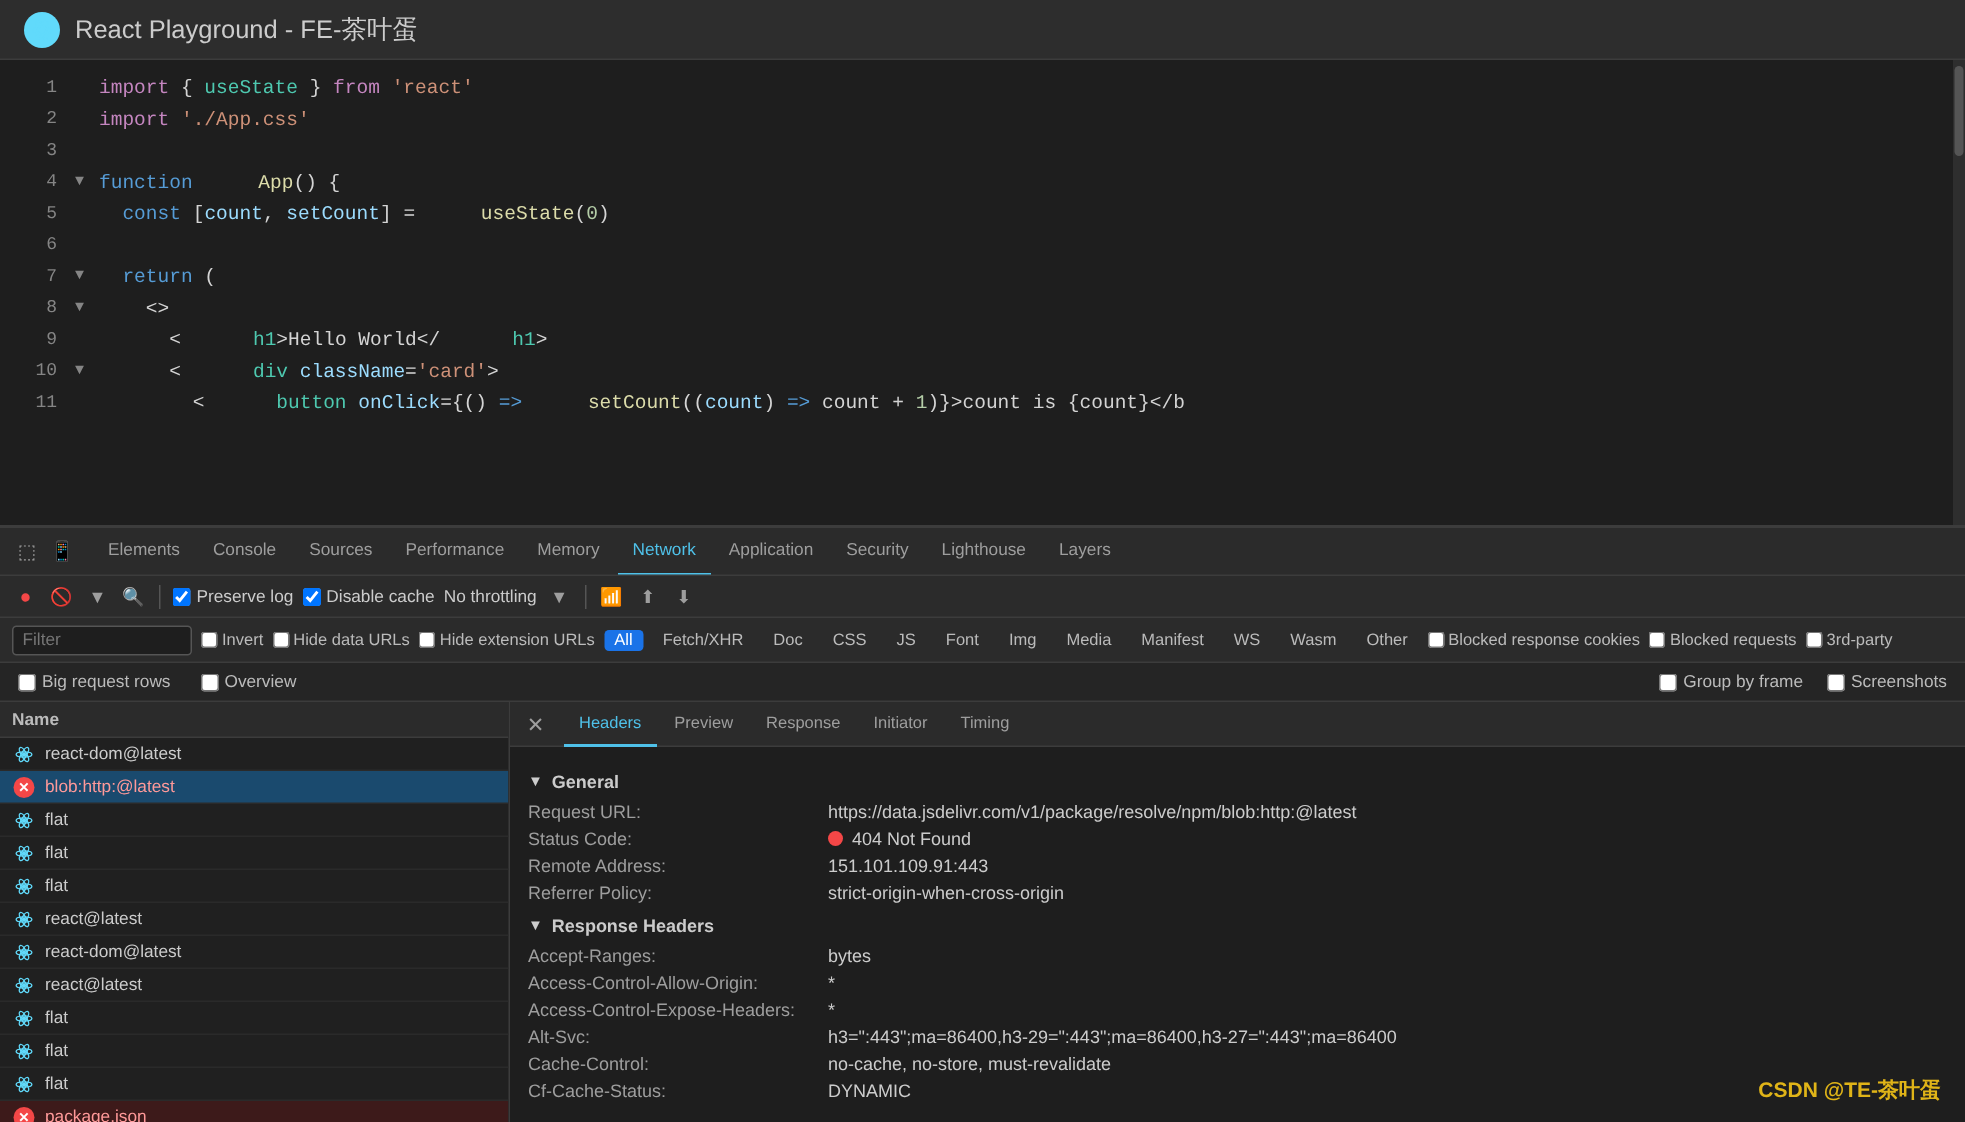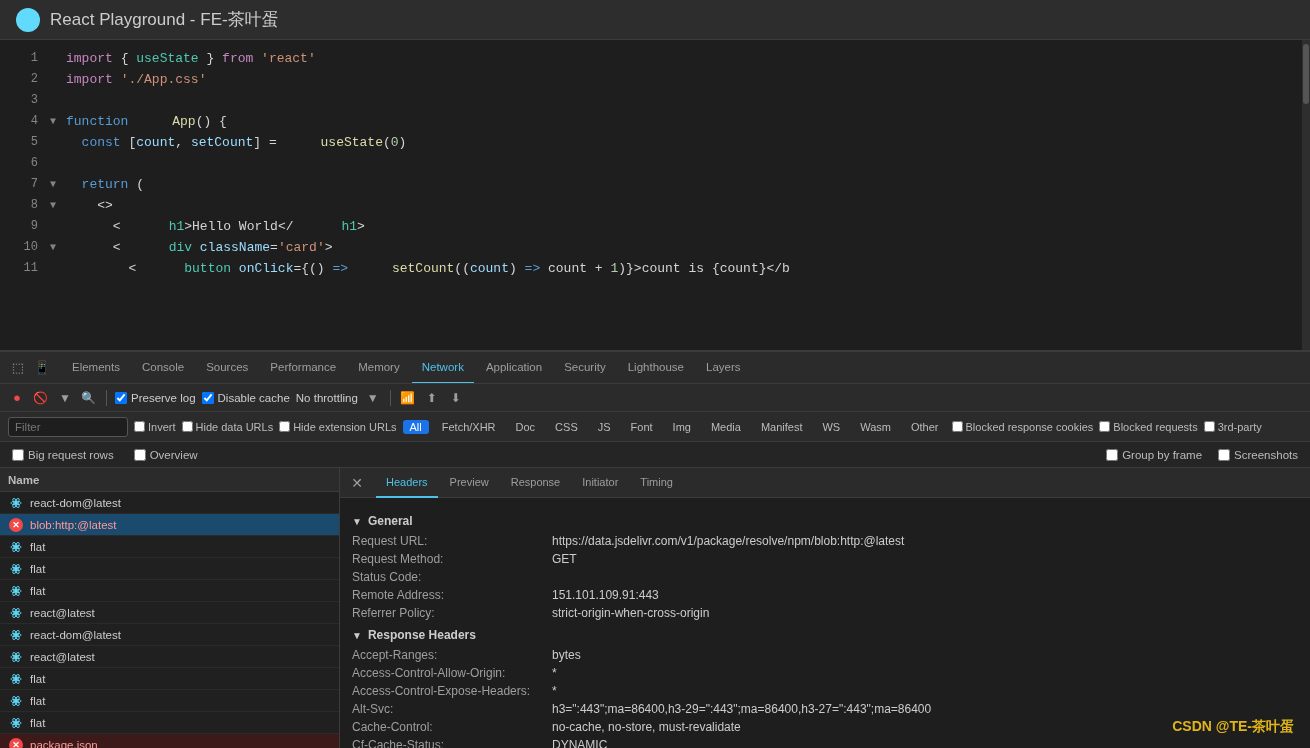--- a/index.html
+++ b/index.html
@@ -731,25 +731,25 @@
         <div class="section-header">
           <span class="arrow">▼</span>
           <span>General</span>
         </div>
 
         <div class="detail-row">
           <span class="detail-key">Request URL:</span>
           <span class="detail-value">https://data.jsdelivr.com/v1/package/resolve/npm/blob:http:@latest</span>
         </div>
         <div class="detail-row">
-          <span class="detail-key">Request Method:</span>
-          <span class="detail-value">GET</span>
-        </div>
-        <div class="detail-row">
           <span class="detail-key">Status Code:</span>
+          <span class="detail-value error-value">
+            <span class="status-dot"></span>
+            404 Not Found
+          </span>
         </div>
         <div class="detail-row">
           <span class="detail-key">Remote Address:</span>
           <span class="detail-value">151.101.109.91:443</span>
         </div>
         <div class="detail-row">
           <span class="detail-key">Referrer Policy:</span>
           <span class="detail-value">strict-origin-when-cross-origin</span>
         </div>
 

